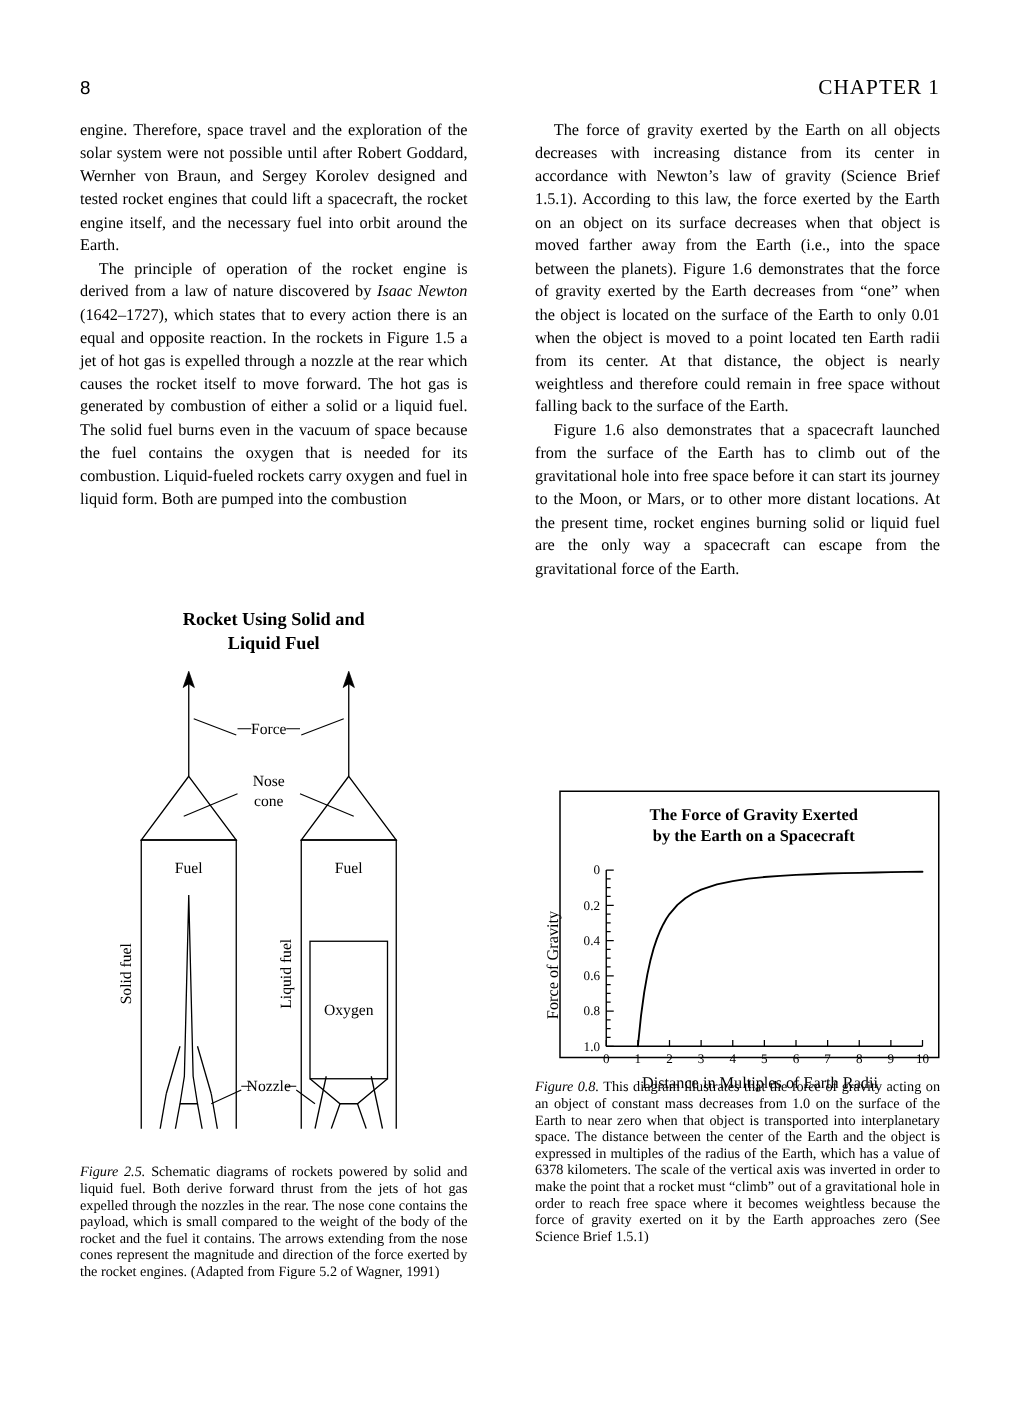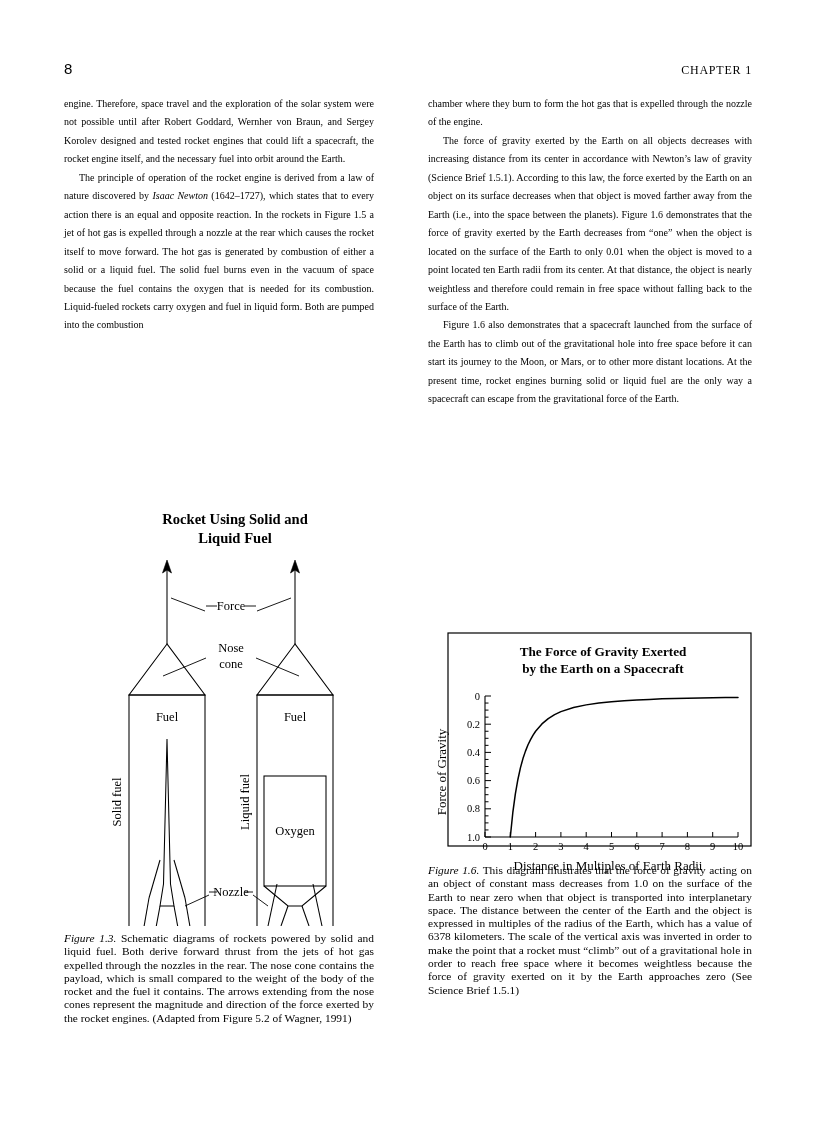--- a/index.html
+++ b/index.html
@@ -32,58 +32,57 @@
     display: flex;
     align-items: baseline;
     justify-content: space-between;
   }
   .folio {
     font-size: 15px;
     font-family: "Liberation Sans", "DejaVu Sans", sans-serif;
     letter-spacing: 0;
   }
   .chaphead {
-    font-size: 12px;
+    font-size: 17px;
     letter-spacing: 0.8px;
   }
 
   
   .cols {
     position: absolute;
     top: 95px;
     left: 64px;
     width: 688px;
   }
   .col {
     position: absolute;
     top: 0;
     width: 310px;
   }
   .col-left  { left: 0; }
   .col-right { left: 364px; width: 324px; }
 
   p.body {
     margin: 0;
-    font-size: 10px;
+    font-size: 13px;
     line-height: 18.45px;
     text-align: justify;
     text-justify: inter-word;
     hyphens: none;
     -webkit-hyphens: none;
   }
   p.body.indent { text-indent: 15px; }
   p.body i { }
 
   
   #fig15 {
     position: absolute;
-    left: 80px;
+    left: 64px;
     top: 487px;
     width: 310px;
-    margin-top: 23px;
   }
   .fig-title {
     text-align: center;
     font-weight: bold;
     font-size: 14.6px;
     line-height: 19px;
     margin: 0 0 6px 0;
   }
   #rocket-svg { display: block; margin: 0 auto; }
 
@@ -137,21 +136,20 @@
   </div>
 
   <div class="cols">
 
     <div class="col col-left">
       <p class="body">engine. Therefore, space travel and the exploration of the solar system were not possible until after Robert Goddard, Wernher von Braun, and Sergey Korolev designed and tested rocket engines that could lift a spacecraft, the rocket engine itself, and the necessary fuel into orbit around the Earth.</p>
       <p class="body indent" id="lp2">The principle of operation of the rocket engine is derived from a law of nature discovered by <i>Isaac Newton</i> (1642–1727), which states that to every action there is an equal and opposite reaction. In the rockets in Figure 1.5 a jet of hot gas is expelled through a nozzle at the rear which causes the rocket itself to move forward. The hot gas is generated by combustion of either a solid or a liquid fuel. The solid fuel burns even in the vacuum of space because the fuel contains the oxygen that is needed for its combustion. Liquid-fueled rockets carry oxygen and fuel in liquid form. Both are pumped into the combustion</p>
     </div>
 
     <div class="col col-right">
-      <p class="body">chamber where they burn to form the hot gas that is expelled through the nozzle of the engine.</p>
       <p class="body indent">The force of gravity exerted by the Earth on all objects decreases with increasing distance from its center in accordance with Newton’s law of gravity (Science Brief 1.5.1). According to this law, the force exerted by the Earth on an object on its surface decreases when that object is moved farther away from the Earth (i.e., into the space between the planets). Figure 1.6 demonstrates that the force of gravity exerted by the Earth decreases from “one” when the object is located on the surface of the Earth to only 0.01 when the object is moved to a point located ten Earth radii from its center. At that distance, the object is nearly weightless and therefore could remain in free space without falling back to the surface of the Earth.</p>
       <p class="body indent">Figure 1.6 also demonstrates that a spacecraft launched from the surface of the Earth has to climb out of the gravitational hole into free space before it can start its journey to the Moon, or Mars, or to other more distant locations. At the present time, rocket engines burning solid or liquid fuel are the only way a spacecraft can escape from the gravitational force of the Earth.</p>
     </div>
 
   </div>
 
   <div id="fig15">
     <div class="fig-title">
       <span>Rocket Using Solid and</span><br>
       <span>Liquid Fuel</span>
@@ -299,22 +297,22 @@
         </g>
 
       <path id="chart-curve" fill="none" stroke="#000" stroke-width="1.5" stroke-linejoin="round" stroke-linecap="round" d="M82.30 205.00 L84.83 180.47 L87.36 161.85 L89.89 147.47 L92.42 135.91 L94.95 126.60 L97.48 119.13 L100.01 112.79 L102.54 107.57 L105.07 103.06 L107.60 99.25 L113.93 91.92 L120.25 86.56 L126.58 82.61 L132.90 79.65 L145.55 75.56 L158.20 72.88 L170.85 70.91 L183.50 69.64 L196.15 68.65 L208.80 67.95 L221.45 67.38 L234.10 66.82 L246.75 66.54 L259.40 66.26 L272.05 65.97 L284.70 65.69 L297.35 65.55 L310.00 65.41"></path>
 
       <text class="svg-txt" x="18" y="140" font-size="13" text-anchor="middle" transform="rotate(-90 18 140)">Force of Gravity</text>
       <text class="svg-txt" x="180" y="238" font-size="13" text-anchor="middle">Distance in Multiples of Earth Radii</text>
     </svg>
   </div>
 
   <p class="caption" id="cap15">
-    <span class="cap-label">Figure 1.3.</span>
+    <span class="cap-label">Figure 2.5.</span>
     <span>Schematic diagrams of rockets powered by solid and liquid fuel. Both derive forward thrust from the jets of hot gas expelled through the nozzles in the rear. The nose cone contains the payload, which is small compared to the weight of the body of the rocket and the fuel it contains. The arrows extending from the nose cones represent the magnitude and direction of the force exerted by the rocket engines. (Adapted from Figure 5.2 of Wagner, 1991)</span>
   </p>
 
   <p class="caption" id="cap16">
-    <span class="cap-label">Figure 1.6.</span>
+    <span class="cap-label">Figure 0.8.</span>
     <span>This diagram illustrates that the force of gravity acting on an object of constant mass decreases from 1.0 on the surface of the Earth to near zero when that object is transported into interplanetary space. The distance between the center of the Earth and the object is expressed in multiples of the radius of the Earth, which has a value of 6378 kilometers. The scale of the vertical axis was inverted in order to make the point that a rocket must “climb” out of a gravitational hole in order to reach free space where it becomes weightless because the force of gravity exerted on it by the Earth approaches zero (See Science Brief 1.5.1)</span>
   </p>
 
 </div>
 
 </body></html>

